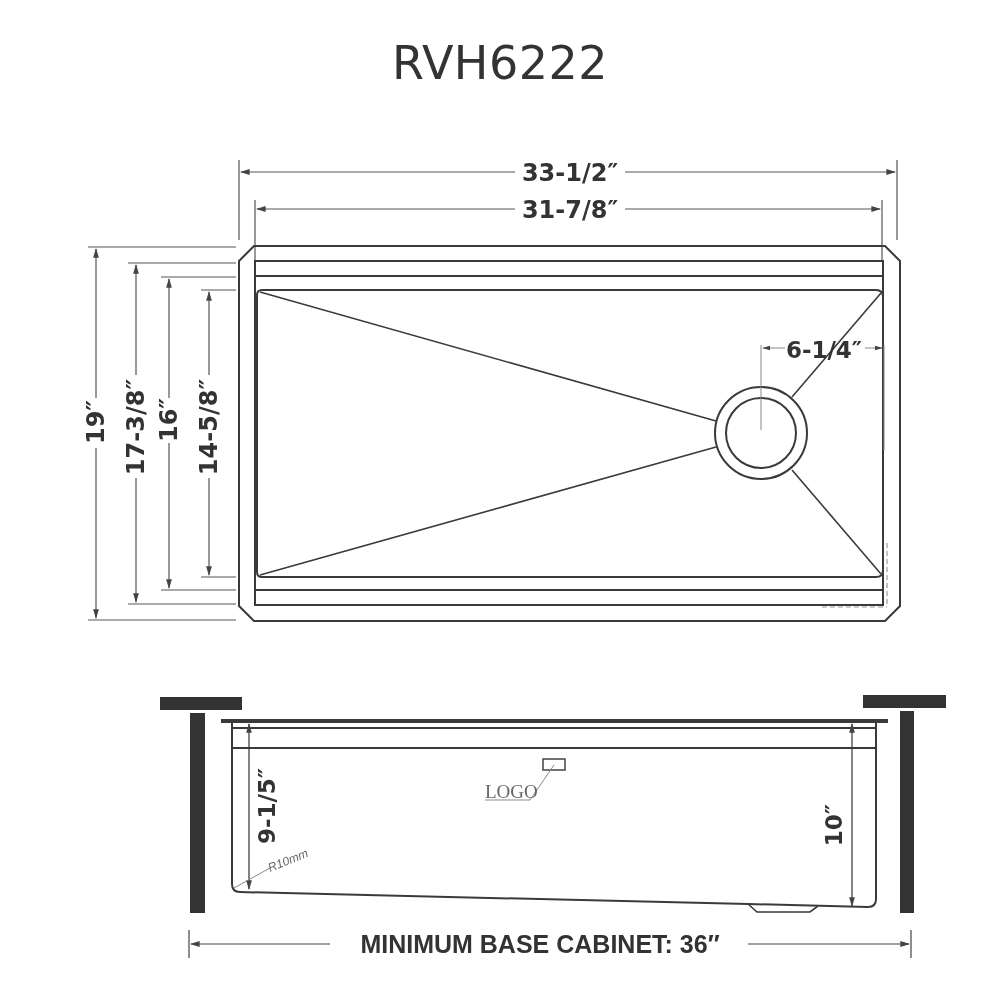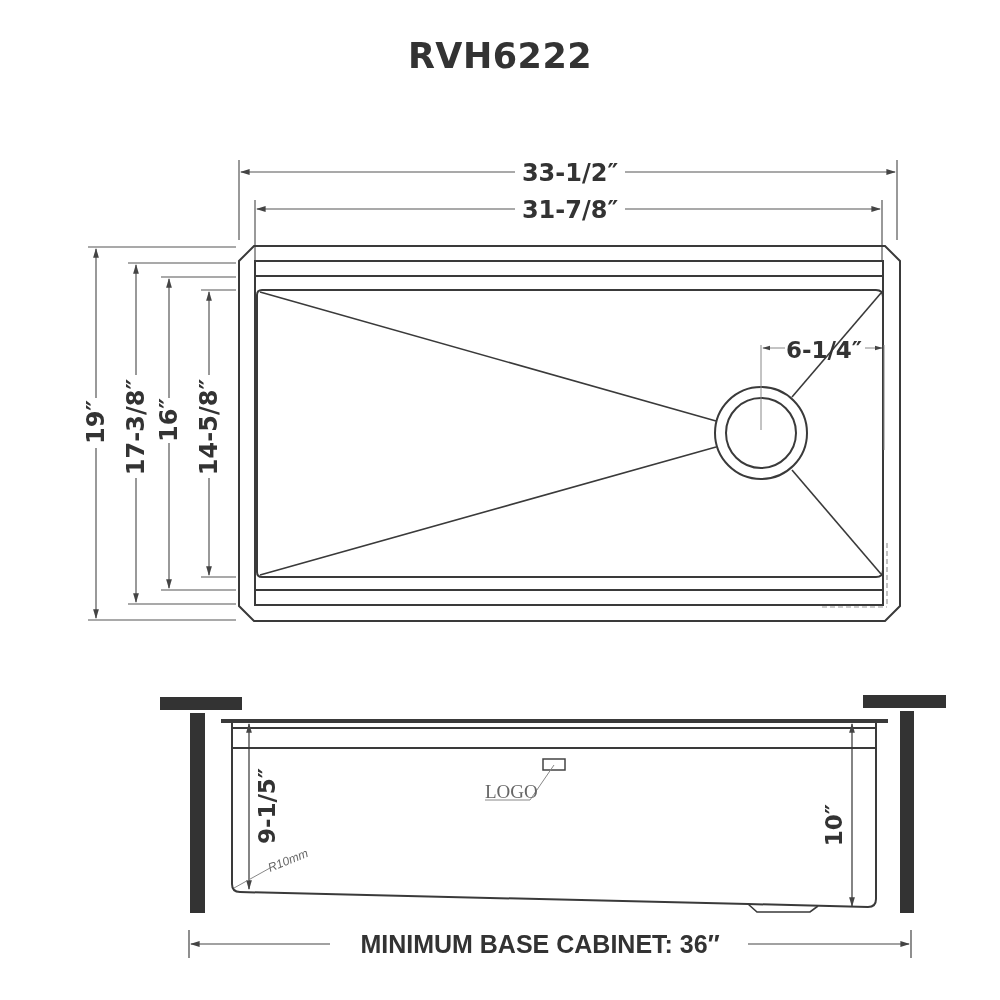--- a/index.html
+++ b/index.html
@@ -1,19 +1,19 @@
 <!DOCTYPE html>
 <html><head>
 <meta charset="utf-8">
 <style>
   html, body { margin: 0; padding: 0; background: #ffffff; }
   body { width: 1000px; height: 1000px; position: relative; overflow: hidden;
          font-family: "DejaVu Sans", sans-serif; }
   .title { position: absolute; left: 0; top: 36px; width: 1000px; text-align: center;
-           font-family: "DejaVu Sans", sans-serif; font-weight: bold; font-size: 35px;
+           font-family: "DejaVu Sans", sans-serif; font-weight: normal; font-size: 46px;
            color: #333333; letter-spacing: 0.5px; }
   svg { position: absolute; left: 0; top: 0; }
   .dim { font-family: "DejaVu Sans", sans-serif; font-weight: bold; fill: #333333; }
   .dim-cond { font-family: "Liberation Sans", sans-serif; font-weight: bold; fill: #333333; }
   .serif { font-family: "Liberation Serif", serif; fill: #666666; }
   .small { font-family: "Liberation Sans", sans-serif; fill: #666666; font-style: italic; }
 </style>
 </head>
 <body>
 

